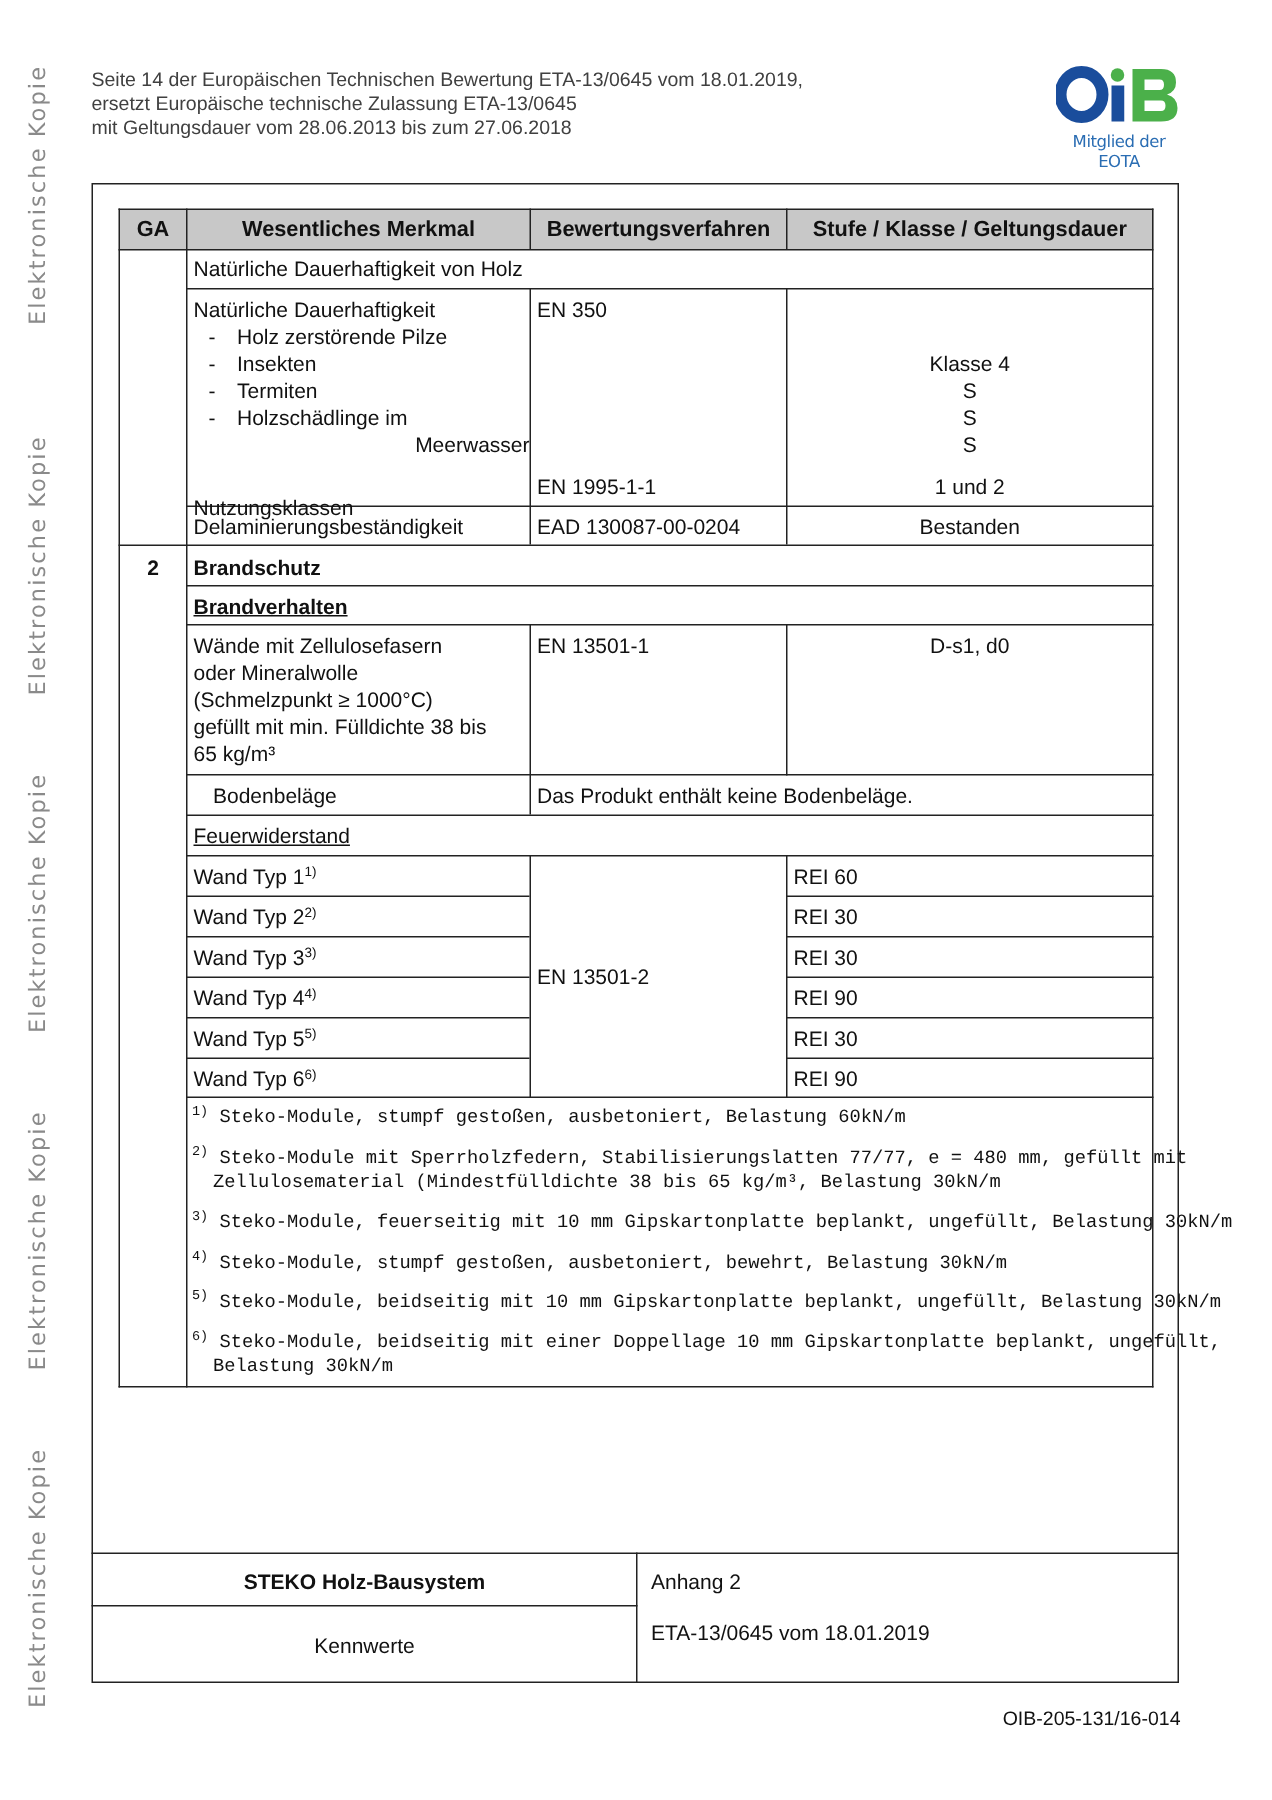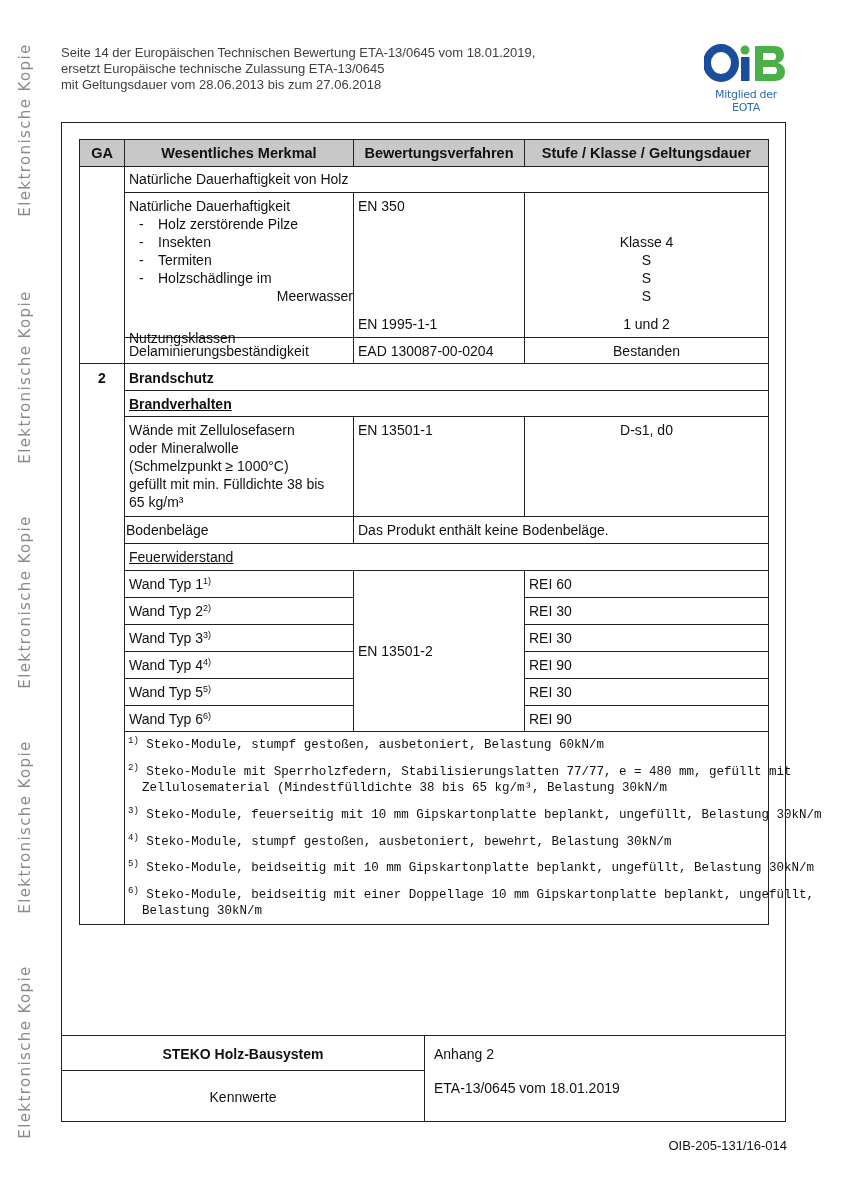--- a/index.html
+++ b/index.html
@@ -147,21 +147,21 @@
 <div class="cell" style="left:129px;top:421px;width:224px;">
   <div>Wände mit Zellulosefasern</div>
   <div>oder Mineralwolle</div>
   <div>(Schmelzpunkt ≥ 1000°C)</div>
   <div>gefüllt mit min. Fülldichte 38 bis</div>
   <div>65 kg/m³</div>
 </div>
 <div class="cell" style="left:358px;top:421px;">EN 13501-1</div>
 <div class="cell center" style="left:525px;top:421px;width:243px;">D-s1, d0</div>
 
-<div class="cell" style="left:126px;top:521px;">Bodenbeläge</div>
+<div class="cell" style="left:142px;top:521px;">Bodenbeläge</div>
 <div class="cell" style="left:358px;top:521px;">Das Produkt enthält keine Bodenbeläge.</div>
 
 <div class="cell u" style="left:129px;top:548px;">Feuerwiderstand</div>
 
 <div class="cell" style="left:129px;top:575px;"><span>Wand Typ 1</span><sup>1)</sup></div>
 <div class="cell" style="left:129px;top:602px;"><span>Wand Typ 2</span><sup>2)</sup></div>
 <div class="cell" style="left:129px;top:629px;"><span>Wand Typ 3</span><sup>3)</sup></div>
 <div class="cell" style="left:129px;top:656px;"><span>Wand Typ 4</span><sup>4)</sup></div>
 <div class="cell" style="left:129px;top:683px;"><span>Wand Typ 5</span><sup>5)</sup></div>
 <div class="cell" style="left:129px;top:710px;"><span>Wand Typ 6</span><sup>6)</sup></div>

